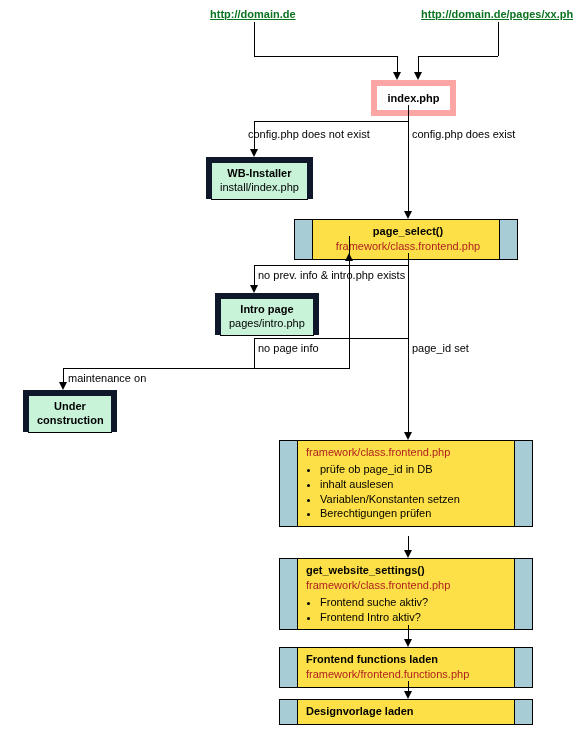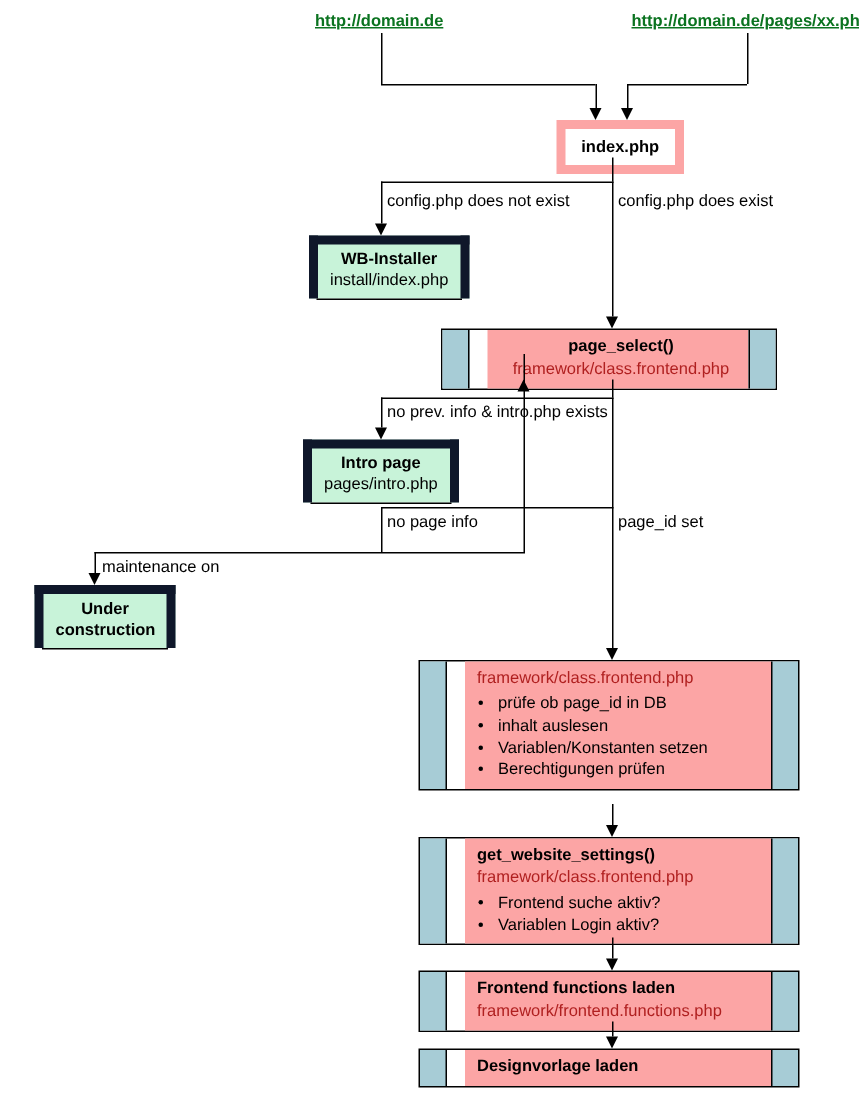--- a/index.html
+++ b/index.html
@@ -78,24 +78,23 @@
   }
   .proc .side {
     background: #a7ccd6;
     border-right: 1px solid #000;
   }
   .proc .side.right {
     border-right: none;
     border-left: 1px solid #000;
   }
   .proc .mid {
-    background: #fca5a5;
+    background: #fde047;
     padding: 4px 4px 5px 8px;
     line-height: 1.35;
-    margin-left: 12px;
   }
   .proc .mid .title { font-weight: bold; }
   .proc .mid .path { color: #b02020; }
   .proc .mid ul { margin: 2px 0 0 0; padding-left: 14px; }
   .proc .mid ul li { margin: 0; padding: 0; }
 </style>
 </head>
 <body>
 
 <span class="link" style="position:absolute; left:210px; top:8px; font-weight:bold;">http://domain.de</span>
@@ -113,21 +112,21 @@
 
 <div class="int-box" style="left:371px; top:80px; width:57px; padding:6px 8px;">
   <span>index.php</span>
 </div>
 
 <div class="arrow-line" style="left:408px; top:105px; width:1px; height:16px;"></div>
 <div class="arrow-line" style="left:254px; top:121px; width:155px; height:1px;"></div>
 
 <div class="arrow-line" style="left:254px; top:121px; width:1px; height:28px;"></div>
 <div class="arrow-head-down" style="left:254px; top:149px;"></div>
-<span class="edge-label" style="left:258px; top:128px;">config.php does not exist</span>
+<span class="edge-label" style="left:248px; top:128px;">config.php does not exist</span>
 
 <div class="arrow-line" style="left:408px; top:121px; width:1px; height:90px;"></div>
 <span class="edge-label" style="left:412px; top:128px;text-align:right;">config.php does exist</span>
 
 <div class="tag fold" style="left:206px; top:157px;">
   <div style="font-weight:bold;">WB-Installer</div>
   <div>install/index.php</div>
 </div>
 
 <div class="arrow-head-down" style="left:408px; top:211px;"></div>
@@ -141,21 +140,21 @@
   <div class="side right"></div>
 </div>
 
 <div class="arrow-line" style="left:408px; top:253px; width:1px; height:12px;"></div>
 <div class="arrow-line" style="left:254px; top:265px; width:155px; height:1px;"></div>
 
 <div class="arrow-line" style="left:254px; top:265px; width:1px; height:20px;"></div>
 <div class="arrow-head-down" style="left:254px; top:285px;"></div>
 <span class="edge-label" style="left:258px; top:269px;">no prev. info &amp; intro.php exists</span>
 
-<div class="tag fold" style="left:202px; top:293px;">
+<div class="tag fold" style="left:215px; top:293px;">
   <div style="font-weight:bold;">Intro page</div>
   <div>pages/intro.php</div>
 </div>
 
 <div class="arrow-line" style="left:408px; top:265px; width:1px; height:73px;"></div>
 
 <div class="arrow-line" style="left:254px; top:338px; width:155px; height:1px;"></div>
 <div class="arrow-line" style="left:254px; top:338px; width:1px; height:30px;"></div>
 <span class="edge-label" style="left:258px; top:342px;">no page info</span>
 
@@ -194,21 +193,21 @@
 <div class="arrow-line" style="left:408px; top:536px; width:1px; height:14px;"></div>
 <div class="arrow-head-down" style="left:408px; top:550px;"></div>
 
 <div class="proc" style="left:279px; top:558px; width:252px;">
   <div class="side"></div>
   <div class="mid">
     <div class="title">get_website_settings()</div>
     <div class="path">framework/class.frontend.php</div>
     <ul>
       <li>Frontend suche aktiv?</li>
-      <li>Variablen Login aktiv?</li>
+      <li>Frontend Intro aktiv?</li>
     </ul>
   </div>
   <div class="side right"></div>
 </div>
 
 <div class="arrow-line" style="left:408px; top:625px; width:1px; height:14px;"></div>
 <div class="arrow-head-down" style="left:408px; top:639px;"></div>
 
 <div class="proc" style="left:279px; top:647px; width:252px;">
   <div class="side"></div>

